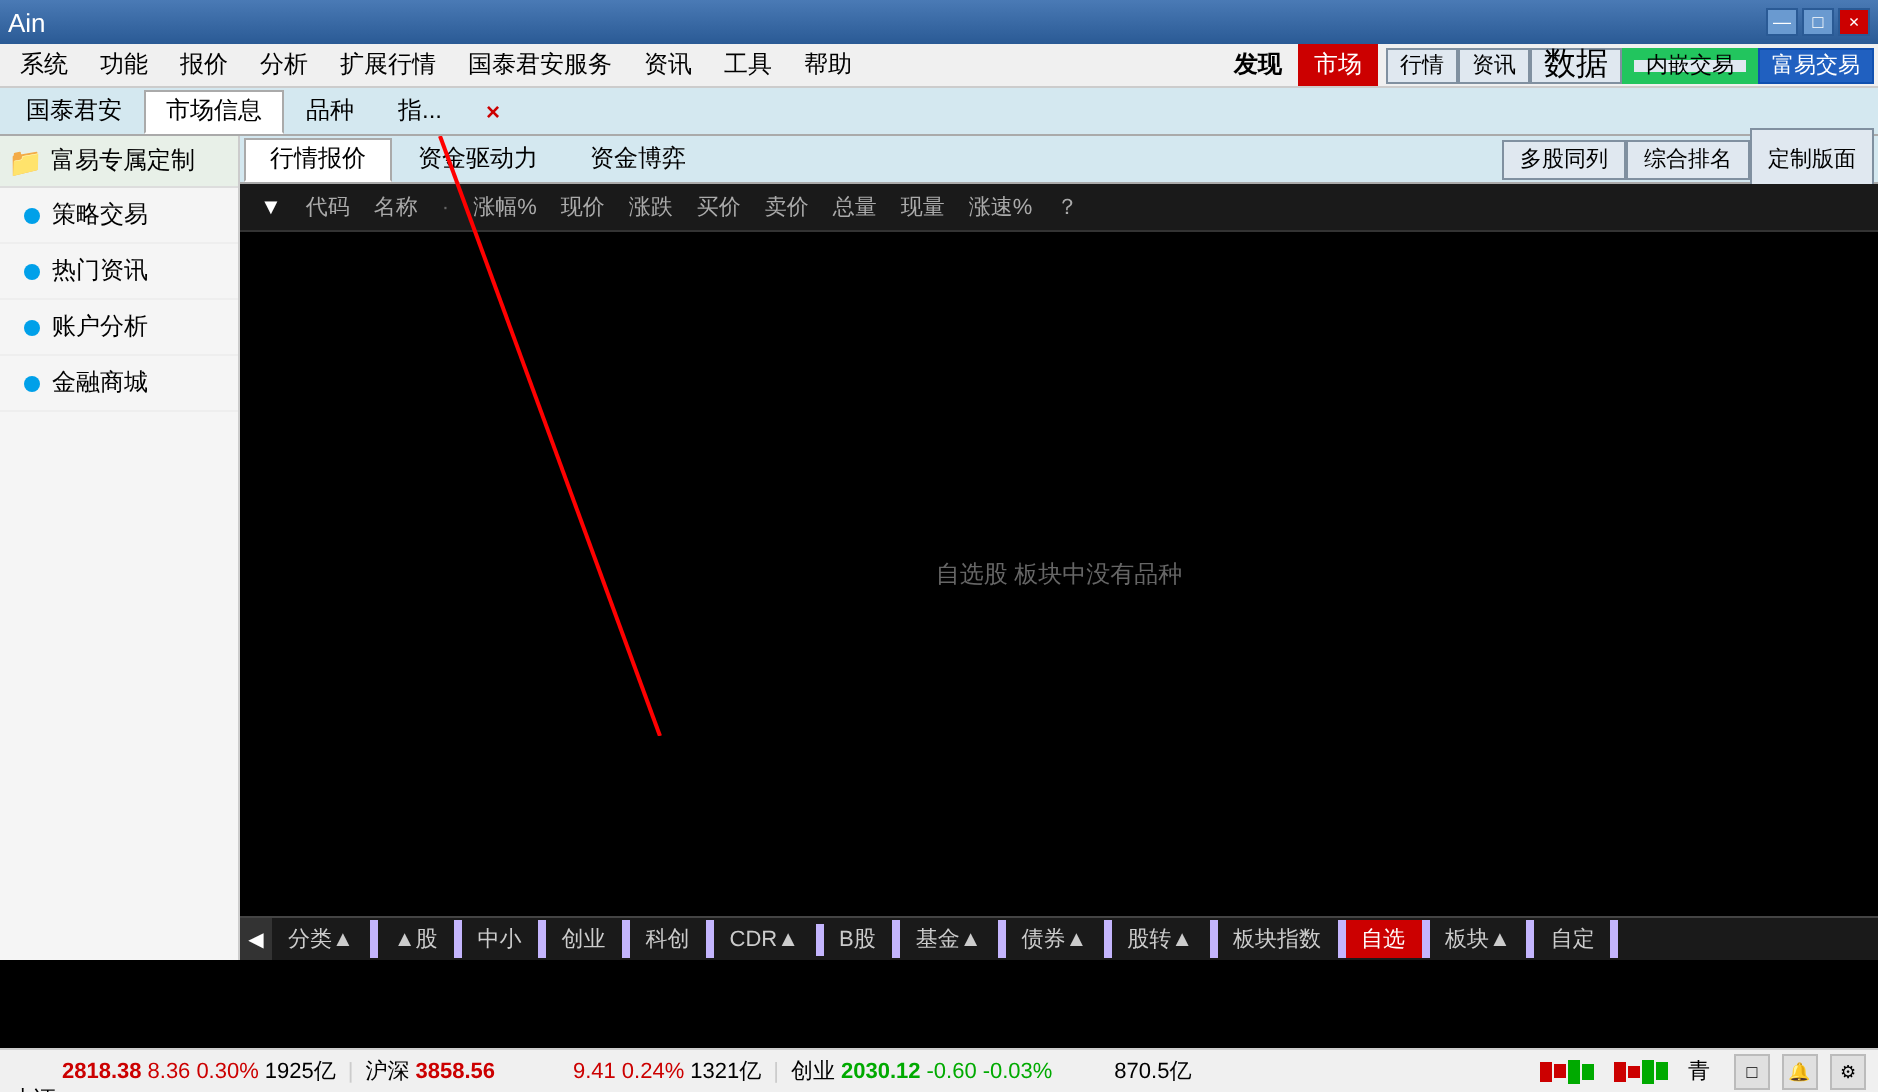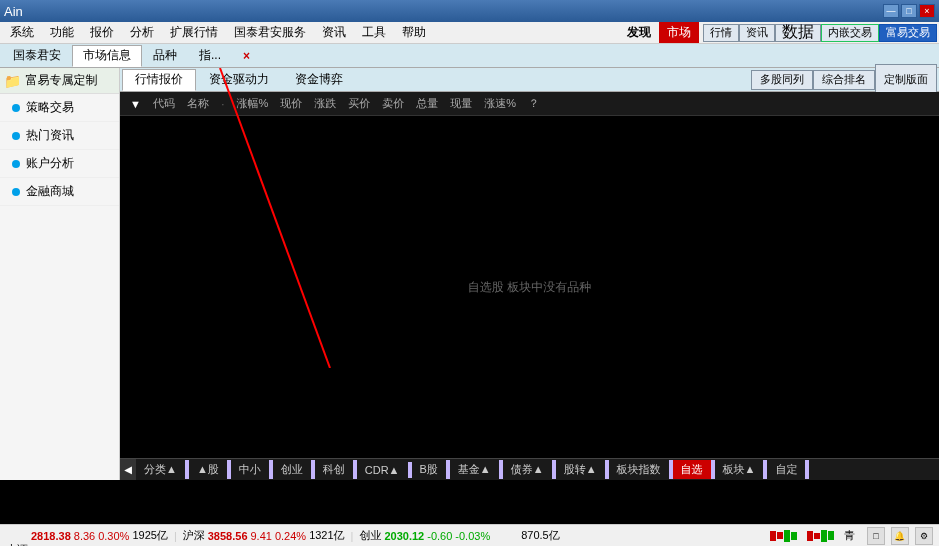--- a/index.html
+++ b/index.html
@@ -252,21 +252,21 @@
     <div class="menu-item">资讯</div>
     <div class="menu-item">工具</div>
     <div class="menu-item">帮助</div>
     <div style="flex:1;"></div>
     <div class="menu-item" style="color:#000; font-weight:bold;">发现</div>
     <div class="menu-item" style="background:#c00; color:#fff; padding:2px 8px;">市场</div>
     <div style="width:4px;"></div>
     <div class="rh-btn" style="font-size:11px; padding:1px 6px; background:#e0e8f0; border:1px solid #8090a0; height:18px;">行情</div>
     <div class="rh-btn" style="font-size:11px; padding:1px 6px; background:#e0e8f0; border:1px solid #8090a0; height:18px;">资讯</div>
     <div class="rh-btn" style="font-size:16px; padding:1px 6px; background:#e0e8f0; border:1px solid #8090a0; height:18px;">数据</div>
-    <div class="rh-btn" style="font-size:11px; padding:1px 6px; background:#e0e8f0; border:1px solid #22c55e; height:18px;">内嵌交易</div>
+    <div class="rh-btn" style="font-size:11px; padding:1px 6px; background:#e0e8f0; border:6px solid #22c55e; height:18px;">内嵌交易</div>
     <div class="rh-btn" style="font-size:11px; padding:1px 6px; background:#2060c0; color:#fff; border:1px solid #1050b0; height:18px;">富易交易</div>
   </div>
 
   <div id="second-toolbar">
     <div class="toolbar-tab">国泰君安</div>
     <div class="toolbar-tab active">市场信息</div>
     <div class="toolbar-tab">品种</div>
     <div class="toolbar-tab">指...</div>
     <div class="toolbar-tab" style="color:#c00; font-weight:bold;">×</div>
   </div>
@@ -353,21 +353,21 @@
       <span style="color:#000;margin-top:28px;">上证</span>
       <span style="color:#c00; font-weight:bold;">2818.38</span>
       <span style="color:#c00;">8.36</span>
       <span style="color:#c00;">0.30%</span>
       <span style="color:#000;">1925亿</span>
     </div>
     <div style="color:#ccc;">|</div>
     <div class="status-item">
       <span style="color:#000;">沪深</span>
       <span style="color:#c00; font-weight:bold;">3858.56</span>
-      <span style="color:#c00;">9.41</span>
+      <span style="color:#c00;margin-left:36px;">9.41</span>
       <span style="color:#c00;">0.24%</span>
       <span style="color:#000;">1321亿</span>
     </div>
     <div style="color:#ccc;">|</div>
     <div class="status-item">
       <span style="color:#000;">创业</span>
       <span style="color:#00aa00; font-weight:bold;">2030.12</span>
       <span style="color:#00aa00;">-0.60</span>
       <span style="color:#00aa00;">-0.03%</span>
       <span style="color:#000;margin-left:28px;">870.5亿</span>

